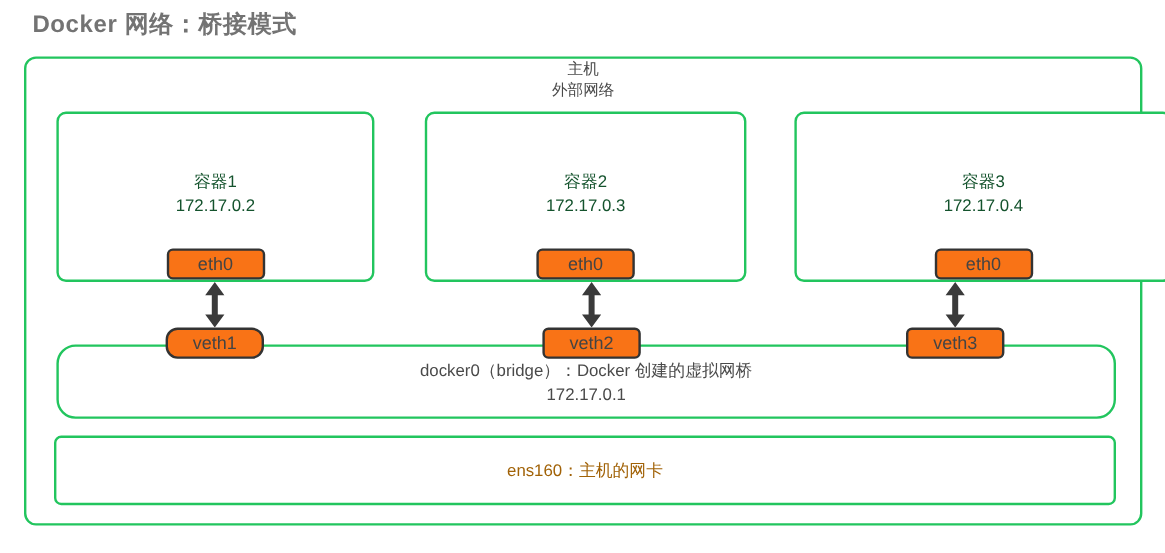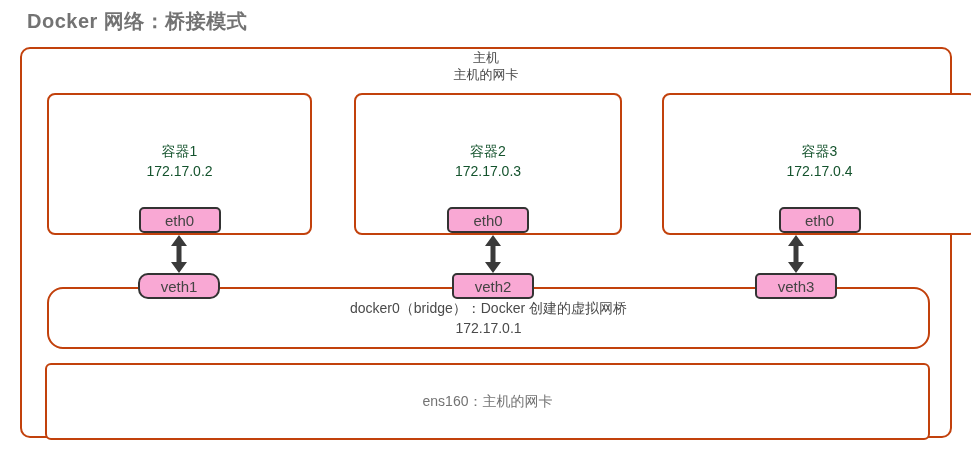--- a/index.html
+++ b/index.html
@@ -2,70 +2,70 @@
 <html><head>
 <meta charset="utf-8">
 <style>
   html,body{margin:0;padding:0;background:#ffffff;}
   body{font-family:"Liberation Sans","DejaVu Sans",sans-serif;color:#4d4d4d;}
   .stage{position:relative;width:971px;height:461px;background:#ffffff;overflow:hidden;}
 
   .title{position:absolute;left:27px;top:8px;margin:0;font-size:20px;line-height:1.3;
          font-weight:bold;color:#737373;letter-spacing:.5px;}
 
-  .box{position:absolute;border:2px solid #c2410c;background:#ffffff;box-sizing:border-box;}
+  .box{position:absolute;border:2px solid #22c55e;background:#ffffff;box-sizing:border-box;}
 
   .host-box{left:20px;top:47px;width:932px;height:391px;border-radius:10px;}
 
   .host-label{position:absolute;left:0;top:1px;width:100%;text-align:center;
               font-size:13px;line-height:1.3;color:#4a4a4a;}
 
   .container-box{top:44px;height:142px;border-radius:8px;display:flex;align-items:center;
                  justify-content:center;}
   .c1{left:25px;width:265px;}
   .c2{left:332px;width:268px;}
   .c3{left:640px;width:315px;}
   .container-label{text-align:center;font-size:14px;line-height:1.45;color:#14532d;
                    padding-bottom:6px;}
 
   .port{position:absolute;width:82px;height:26px;border:2px solid #333333;border-radius:5px;
-        background:#f9a8d4;box-sizing:border-box;display:flex;align-items:center;
+        background:#f97316;box-sizing:border-box;display:flex;align-items:center;
         justify-content:center;font-size:15px;color:#444444;z-index:3;}
   .eth{left:50%;transform:translateX(-50%);bottom:0;}
 
   .veth{top:224px;}
   .v1{left:116px;border-radius:10px;}
   .v2{left:430px;}
   .v3{left:733px;}
 
   .arrow{position:absolute;top:186px;width:20px;height:38px;z-index:2;}
   .a1{left:147px;}
   .a2{left:461px;}
   .a3{left:764px;}
 
   .bridge-box{left:25px;top:238px;width:883px;height:62px;border-radius:16px;
               display:flex;flex-direction:column;align-items:center;justify-content:center;
               font-size:14px;line-height:1.45;color:#4a4a4a;z-index:1;}
 
-  .nic-box{left:23px;top:314px;width:885px;height:77px;border-radius:6px;
+  .nic-box{left:23px;top:314px;width:885px;height:58px;border-radius:6px;
            display:flex;flex-direction:row;align-items:center;justify-content:center;
-           font-size:14px;line-height:1.45;color:#737373;}
+           font-size:14px;line-height:1.45;color:#a16207;}
 </style>
 </head>
 <body>
 
 <div class="stage">
 
   <h1 class="title">Docker 网络：桥接模式</h1>
 
   <div class="box host-box">
 
     <div class="host-label">
       <div>主机</div>
-      <div>主机的网卡</div>
+      <div>外部网络</div>
     </div>
 
     <div class="box container-box c1">
       <div class="container-label">
         <div>容器1</div>
         <div>172.17.0.2</div>
       </div>
       <div class="port eth">
         <span>eth0</span>
       </div>

